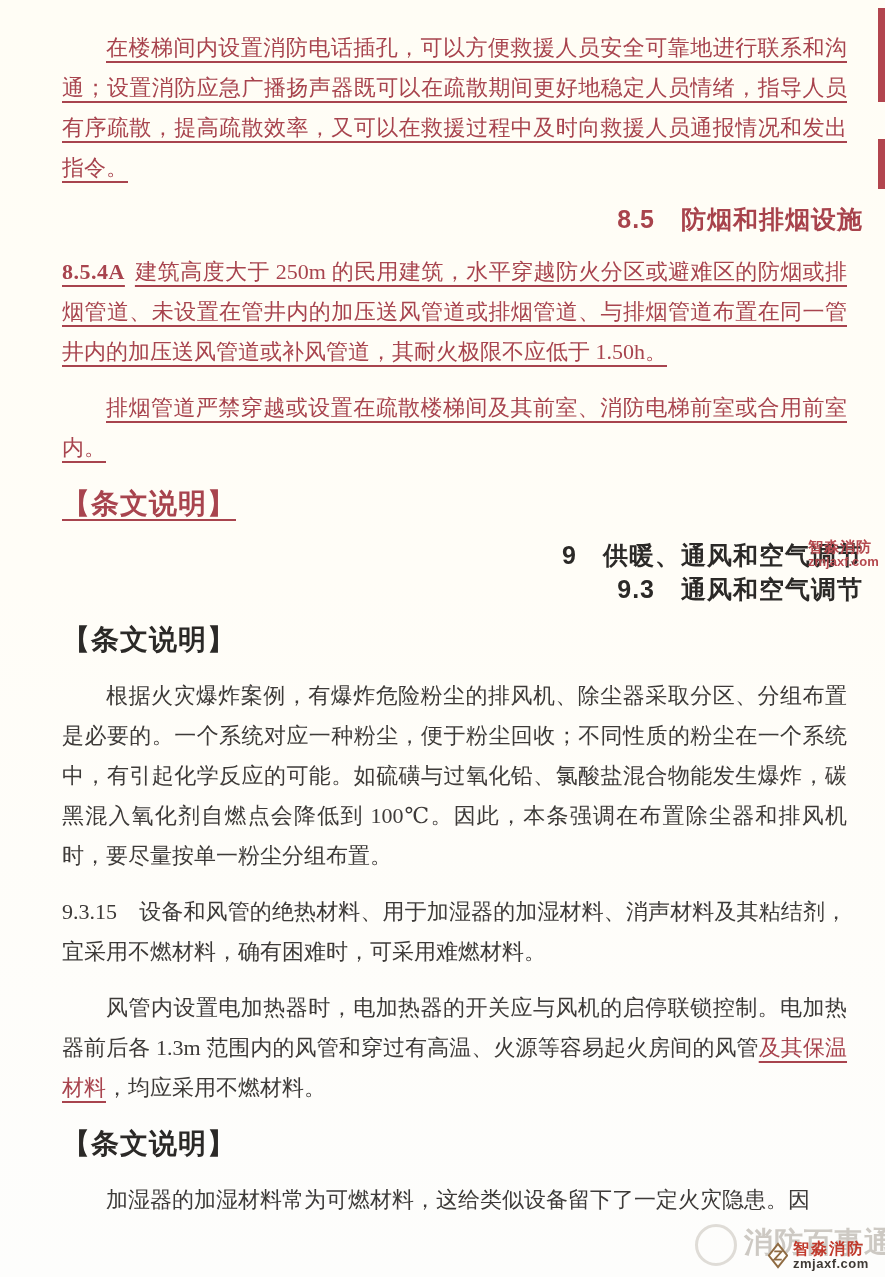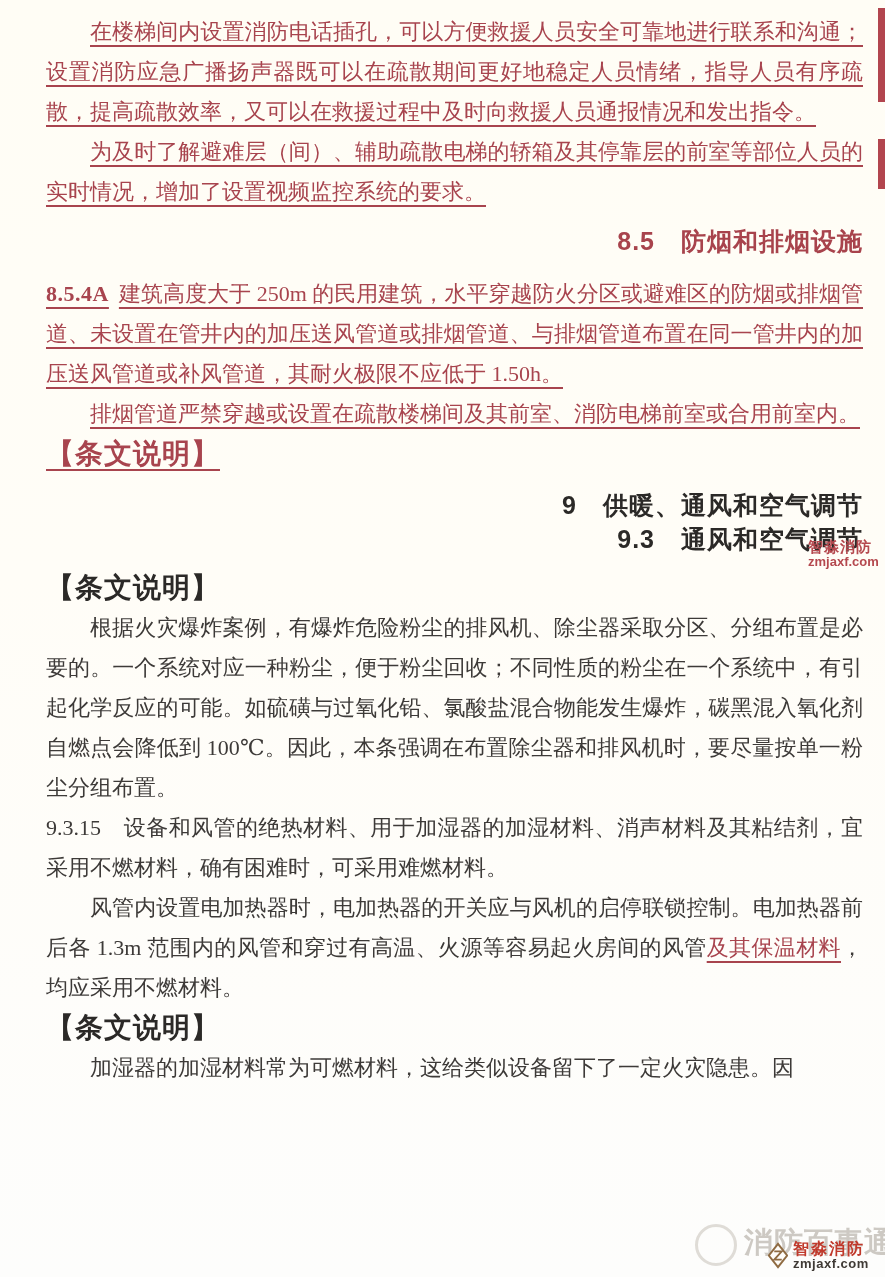--- a/index.html
+++ b/index.html
@@ -10,21 +10,21 @@
     background:linear-gradient(180deg,#fffdf5 0%,#fffdf7 45%,#fdfdfc 100%);
     overflow:hidden;
     box-sizing:border-box;
     padding:12px 22px 0 46px;
     font-family:"Liberation Serif","DejaVu Serif",serif;
     font-size:22px;
     line-height:40px;
     color:#3d3a38;
     text-align:justify;
   }
-  .page p{margin:0;}
+  .page p{margin:16px;}
   .ind{text-indent:2em;}
   .red{color:#a8444e;}
   .u{text-decoration:underline;text-decoration-color:#a8444e;text-decoration-thickness:1.5px;text-underline-offset:6px;}
   .blk{color:#3d3a38;}
   b.num{font-weight:bold;letter-spacing:.5px;margin-right:10px;}
   .h{
     font-family:"Liberation Sans","DejaVu Sans",sans-serif;
     font-weight:bold;text-align:right;text-indent:0;
     font-size:25px;line-height:30px;letter-spacing:1px;
   }
@@ -71,21 +71,20 @@
   .wm-brand{font-size:16px;font-weight:bold;color:#c0392b;letter-spacing:2px;line-height:17px;}
   .wm-site{font-size:13px;font-weight:bold;color:#3f3a35;line-height:14px;letter-spacing:.5px;}
 </style>
 </head>
 <body>
 
 <div class="page">
 
   <p class="red u ind">在楼梯间内设置消防电话插孔，可以方便救援人员安全可靠地进行联系和沟通；设置消防应急广播扬声器既可以在疏散期间更好地稳定人员情绪，指导人员有序疏散，提高疏散效率，又可以在救援过程中及时向救援人员通报情况和发出指令。</p>
 
-  <p class="red u ind">为及时了解避难层（间）、辅助疏散电梯的轿箱及其停靠层的前室等部位人员的实时情况，增加了设置视频监控系统的要求。</p>
 
   <h2 class="h h-red">8.5　防烟和排烟设施</h2>
 
   <p class="red u"><b class="num">8.5.4A</b><span>建筑高度大于 250m 的民用建筑，水平穿越防火分区或避难区的防烟或排烟管道、未设置在管井内的加压送风管道或排烟管道、与排烟管道布置在同一管井内的加压送风管道或补风管道，其耐火极限不应低于 1.50h。</span></p>
 
   <p class="red u ind">排烟管道严禁穿越或设置在疏散楼梯间及其前室、消防电梯前室或合用前室内。</p>
 
   <p class="label red u">【条文说明】</p>
 
 

